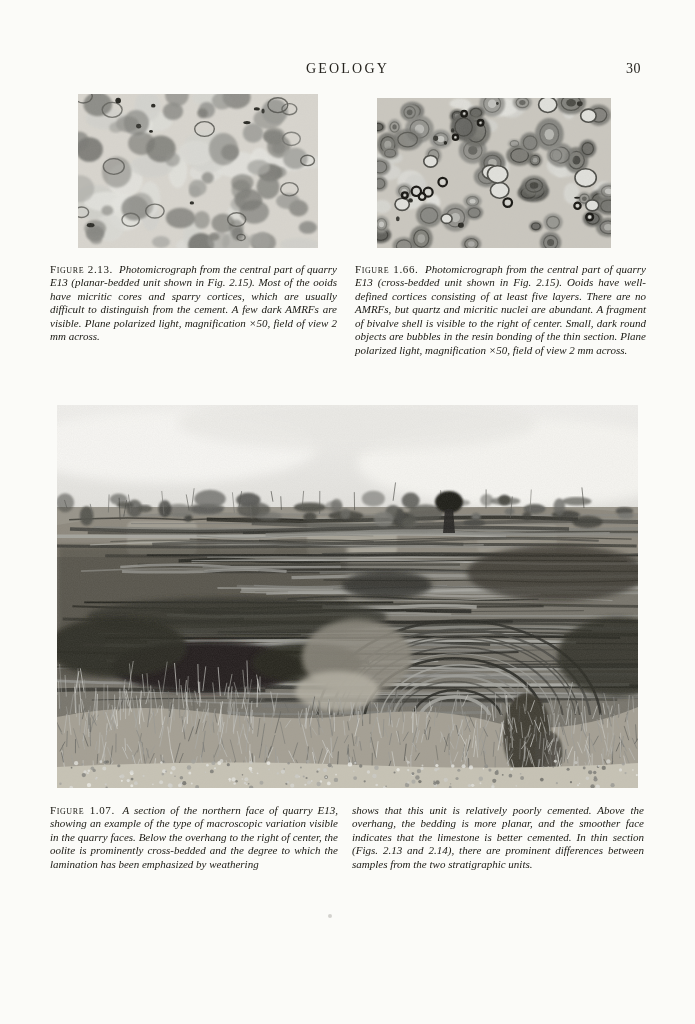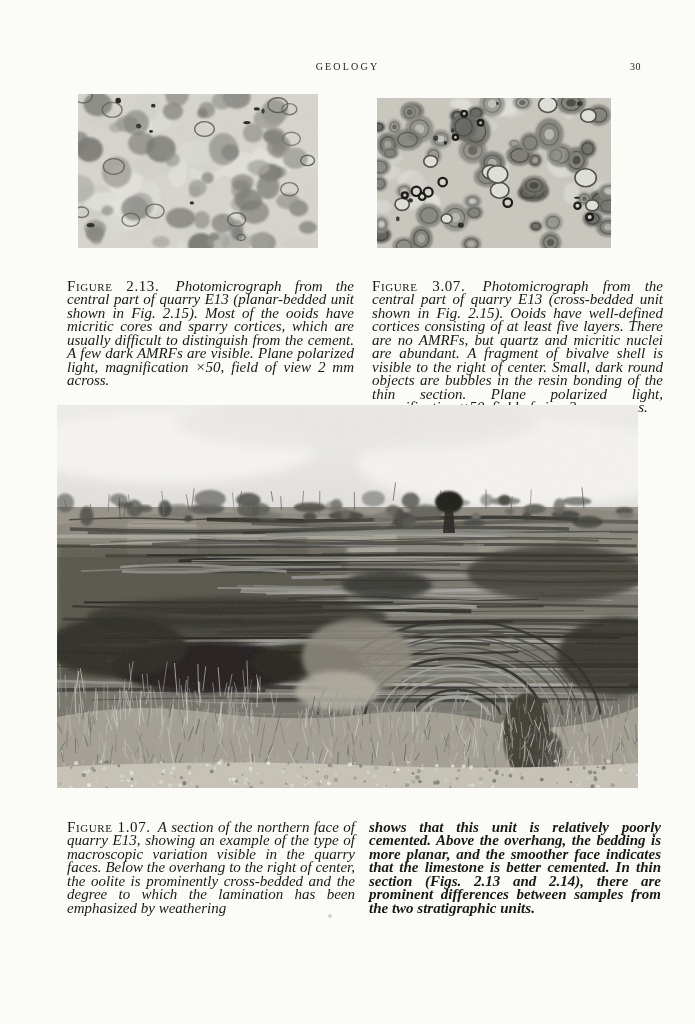--- a/index.html
+++ b/index.html
@@ -1,38 +1,38 @@
 <!DOCTYPE html>
 <html><head>
 <meta charset="utf-8">
 <style>
   html,body{margin:0;padding:0;background:#dedede;}
   .page{
     position:relative;width:695px;height:1024px;margin:0 auto;
     background:#fbfbf8;overflow:hidden;
     font-family:"Liberation Serif","DejaVu Serif",serif;color:#1f1e1a;
   }
-  .running-head{position:absolute;top:61px;left:0;width:695px;height:18px;font-size:10px;color:#26241f;}
+  .running-head{position:absolute;top:61px;left:0;width:695px;height:18px;font-size:14px;color:#26241f;}
   .running-title{display:block;text-align:center;letter-spacing:2.2px;font-weight:400;}
   .page-number{position:absolute;top:0;right:54px;letter-spacing:0.5px;}
   figure{margin:0;padding:0;}
   .photo{position:absolute;overflow:hidden;}
   .photo svg{display:block;width:100%;height:100%;}
   .micro1{left:78px;top:94px;width:240px;height:154px;background:#d8d5ce;}
   .micro2{left:377px;top:98px;width:234px;height:150px;background:#cac7bf;}
   .quarry{left:57px;top:405px;width:581px;height:383px;background:#b9b6ae;}
   .caption{
-    position:absolute;margin:17px;font-style:italic;font-size:15px;line-height:13.45px;
+    position:absolute;margin:0;font-style:italic;font-size:11px;line-height:13.45px;
     text-align:justify;color:#191812;
   }
   .fig-label{font-style:normal;font-variant:small-caps;letter-spacing:0.6px;margin-right:3px;}
   .cap-213{left:50px;top:263px;width:287px;}
   .cap-214{left:355px;top:263px;width:291px;}
   .cap-215a{left:50px;top:804px;width:288px;}
-  .cap-215b{left:352px;top:804px;width:292px;font-weight:bold;}
+  .cap-215b{left:352px;top:804px;width:292px;}
   .speck{position:absolute;left:328px;top:914px;width:4px;height:4px;border-radius:50%;background:#c9c8c3;opacity:0.8;}
 </style>
 </head>
 <body>
 
 <div class="page">
 
   <div class="running-head">
     <span class="running-title">GEOLOGY</span>
     <span class="page-number">30</span>
@@ -382,21 +382,21 @@
       <rect width="234" height="150" filter="url(#f2g)" opacity="0.15"></rect>
     </svg>
   </figure>
 
   <p class="caption cap-213">
     <span class="fig-label">Figure 2.13.</span>
     <span class="fig-text">Photomicrograph from the central part of quarry E13 (planar-bedded unit shown in Fig. 2.15). Most of the ooids have micritic cores and sparry cortices, which are usually difficult to distinguish from the cement. A few dark AMRFs are visible. Plane polarized light, magnification ×50, field of view 2 mm across.</span>
   </p>
 
   <p class="caption cap-214">
-    <span class="fig-label">Figure 3.07.</span>
+    <span class="fig-label">Figure 1.66.</span>
     <span class="fig-text">Photomicrograph from the central part of quarry E13 (cross-bedded unit shown in Fig. 2.15). Ooids have well-defined cortices consisting of at least five layers. There are no AMRFs, but quartz and micritic nuclei are abundant. A fragment of bivalve shell is visible to the right of center. Small, dark round objects are bubbles in the resin bonding of the thin section. Plane polarized light, magnification ×50, field of view 2 mm across.</span>
   </p>
 
   <figure class="photo quarry">
     <svg viewBox="0 0 581 383" preserveAspectRatio="none" aria-label="photograph of the northern face of quarry E13">
       <defs>
         <linearGradient id="qsky" x1="0" y1="0" x2="0" y2="1">
           <stop offset="0" stop-color="#f0efec"></stop>
           <stop offset="0.7" stop-color="#e5e4e0"></stop>
           <stop offset="1" stop-color="#dbdad5"></stop>

